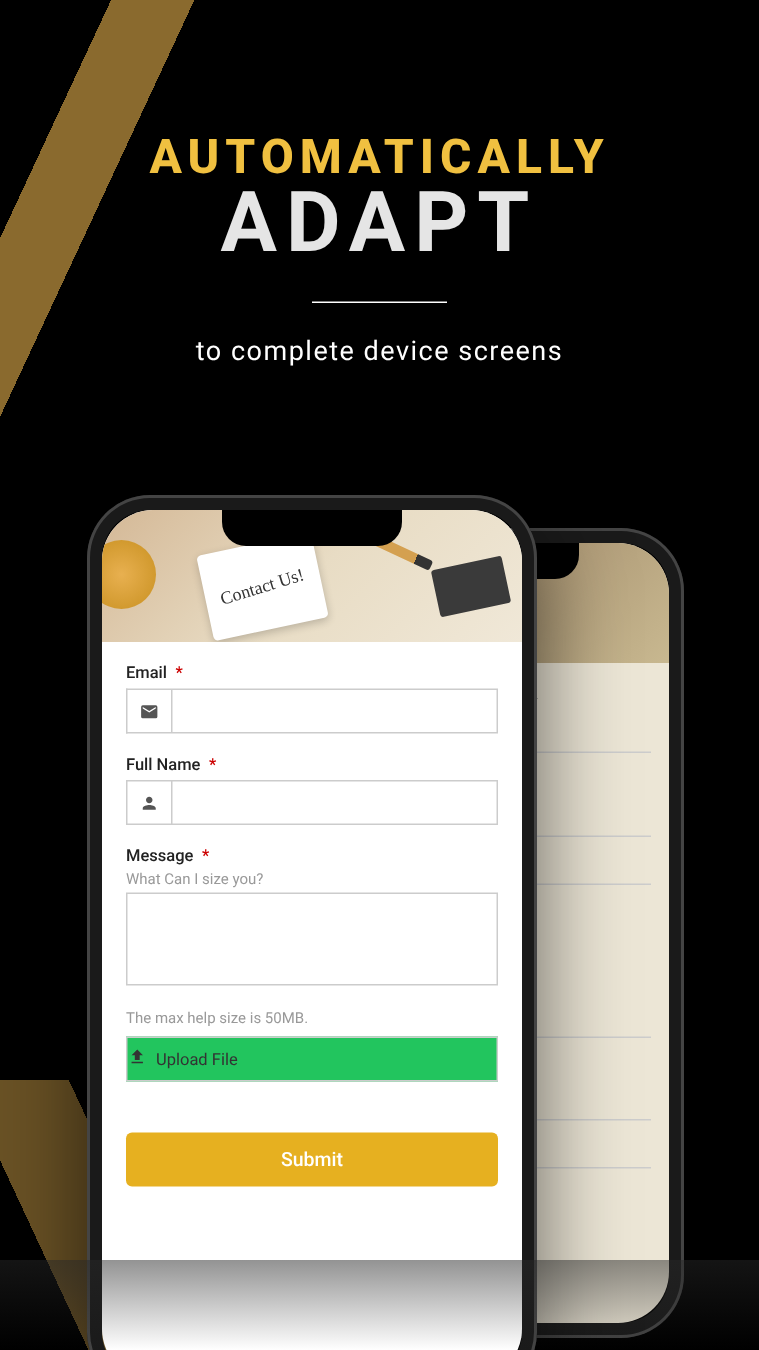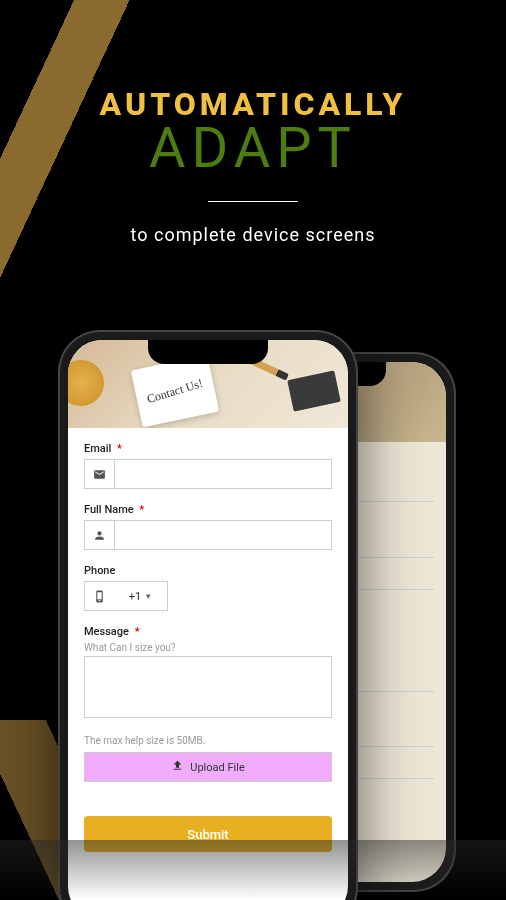--- a/index.html
+++ b/index.html
@@ -1,21 +1,21 @@
 <!DOCTYPE html>
 <html><head>
   <meta charset="utf-8">
   <style>
     *{margin:0;padding:0;box-sizing:border-box;font-family:-apple-system,BlinkMacSystemFont,'Segoe UI',Roboto,Arial,sans-serif}
     body{width:506px;height:900px;background:#0a0a0a;position:relative;overflow:hidden}
     .bg-stripes{position:absolute;inset:0;background:linear-gradient(115deg,#000 0%,#000 8%,#8a6a2e 8%,#8a6a2e 14%,#000 14%,#000 60%,#000 100%);opacity:1}
     .bg-stripe-bottom{position:absolute;bottom:0;left:0;width:100%;height:180px;background:linear-gradient(65deg,transparent 0%,transparent 10%,#6a5225 10%,#6a5225 22%,transparent 22%)}
     .headline{position:relative;text-align:center;padding-top:85px;z-index:5}
     .h1{color:#f0c040;font-weight:800;font-size:32px;letter-spacing:4px}
-    .h2{color:#4d7c0f;font-weight:400;font-size:56px;letter-spacing:6px;margin-top:-8px}
+    .h2{color:#e5e5e5;font-weight:700;font-size:56px;letter-spacing:6px;margin-top:-8px}
     .divider{width:90px;height:1px;background:#fff;margin:20px auto 22px}
     .subtitle{color:#fff;font-size:18px;letter-spacing:1px;font-weight:400}
 
     .phones-stage{position:absolute;left:0;right:0;bottom:0;height:570px;display:flex;justify-content:center;align-items:flex-start;z-index:4}
 
     .phone{position:absolute;border-radius:42px;box-shadow:0 20px 60px rgba(0,0,0,.6),inset 0 0 0 2px #444,inset 0 0 0 10px #1a1a1a;overflow:hidden}
     .phone-inner{position:absolute;inset:10px;border-radius:34px;overflow:hidden;background:#fff}
     .notch{position:absolute;top:10px;left:50%;transform:translateX(-50%);width:120px;height:24px;background:#000;border-radius:0 0 16px 16px;z-index:20}
 
     .phone-back{width:260px;height:540px;right:50px;top:22px;z-index:1}
@@ -44,21 +44,21 @@
     .required{color:#c00;margin-left:3px}
     .input-row{display:flex;align-items:stretch}
     .icon-box{width:30px;height:30px;border:1px solid #ccc;border-right:none;display:flex;align-items:center;justify-content:center;background:#fff;color:#555}
     .input{flex:1;height:30px;border:1px solid #ccc;background:#fff;padding:0 6px;font-size:11px}
     .phone-row{display:flex;gap:0}
     .phone-code{width:54px;height:30px;border:1px solid #ccc;border-left:none;display:flex;align-items:center;justify-content:center;font-size:11px;color:#333;gap:3px}
     .caret{font-size:8px;color:#666}
     .textarea{width:100%;height:62px;border:1px solid #ccc;background:#fff;resize:none;font-size:11px;padding:4px}
     .placeholder{color:#999;font-size:10px;margin-bottom:3px}
     .help{color:#999;font-size:10px;margin-bottom:6px}
-    .upload-btn{width:100%;height:30px;border:1px solid #ccc;background:#f0abfc;display:flex;align-items:center;justify-content:center;gap:6px;font-size:11px;color:#333;cursor:pointer}
+    .upload-btn{width:100%;height:30px;border:1px solid #ccc;background:#22c55e;display:flex;align-items:center;justify-content:flex-start;gap:6px;font-size:11px;color:#333;cursor:pointer}
     .submit-btn{width:100%;height:36px;background:#e6b020;border:none;border-radius:4px;color:#fff;font-size:13px;font-weight:500;margin-top:20px;cursor:pointer}
 
     .reflection{position:absolute;bottom:0;left:0;right:0;height:60px;background:linear-gradient(to bottom,rgba(40,40,40,.5) 0%,rgba(0,0,0,0) 100%);z-index:3}
 
     svg{width:13px;height:13px;fill:currentColor}
   </style>
 </head>
 <body>
 
 <div class="bg-stripes"></div>
@@ -132,34 +132,20 @@
           <div class="input-row">
             <div class="icon-box">
               <svg viewBox="0 0 24 24">
                   <path d="M12 12c2.2 0 4-1.8 4-4s-1.8-4-4-4-4 1.8-4 4 1.8 4 4 4zm0 2c-2.7 0-8 1.3-8 4v2h16v-2c0-2.7-5.3-4-8-4z"></path>
                 </svg>
             </div>
             <input class="input" style="">
           </div>
         </div>
 
-        <div class="field">
-          <label class="label">Phone</label>
-          <div class="input-row phone-row">
-            <div class="icon-box">
-              <svg viewBox="0 0 24 24">
-                  <path d="M16 1H8a2 2 0 00-2 2v18a2 2 0 002 2h8a2 2 0 002-2V3a2 2 0 00-2-2zm-4 20a1.5 1.5 0 110-3 1.5 1.5 0 010 3zm4-4H8V4h8v13z"></path>
-                </svg>
-            </div>
-            <div class="phone-code">
-              <span>+1</span>
-              <span class="caret">▼</span>
-            </div>
-          </div>
-        </div>
 
         <div class="field">
           <label class="label">
             <span>Message</span>
             <span class="required">*</span>
           </label>
           <div class="placeholder">What Can I size you?</div>
           <textarea class="textarea" style=""></textarea>
         </div>
 

